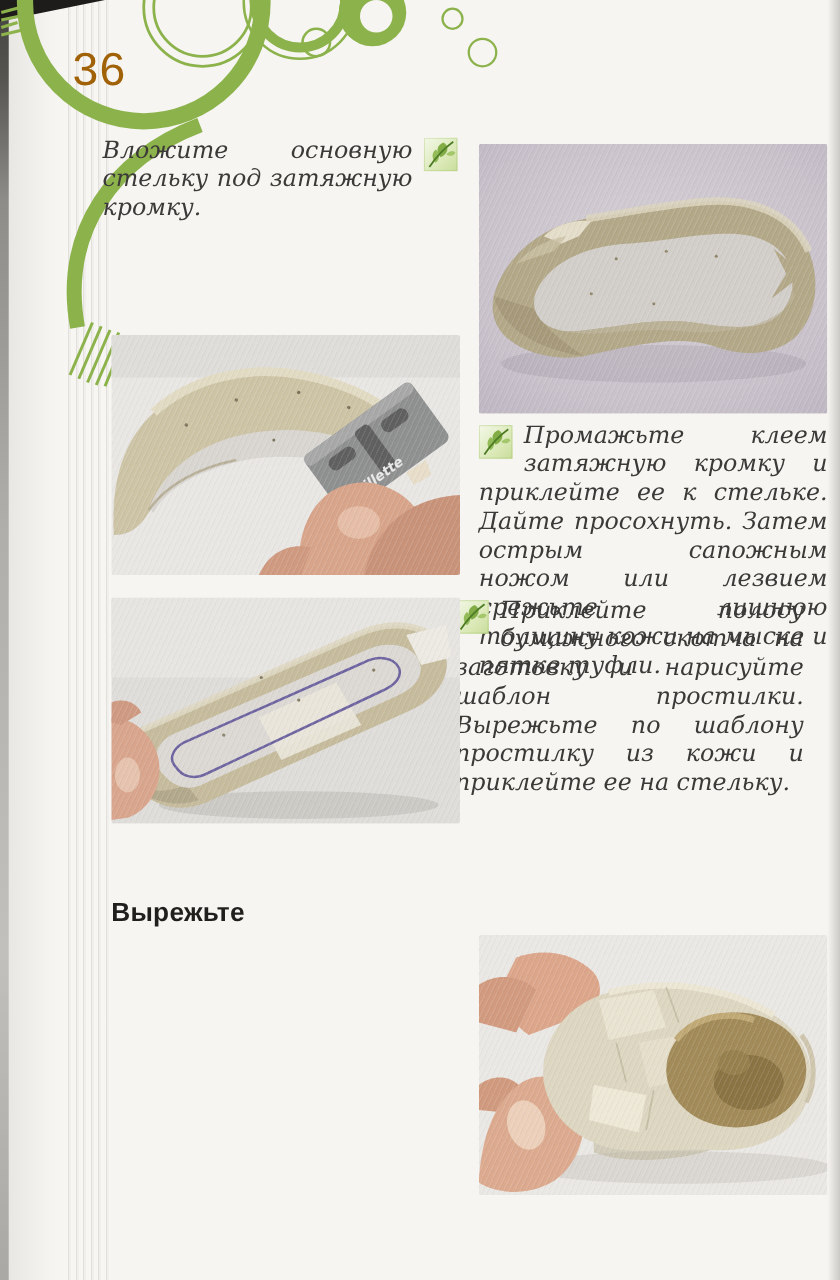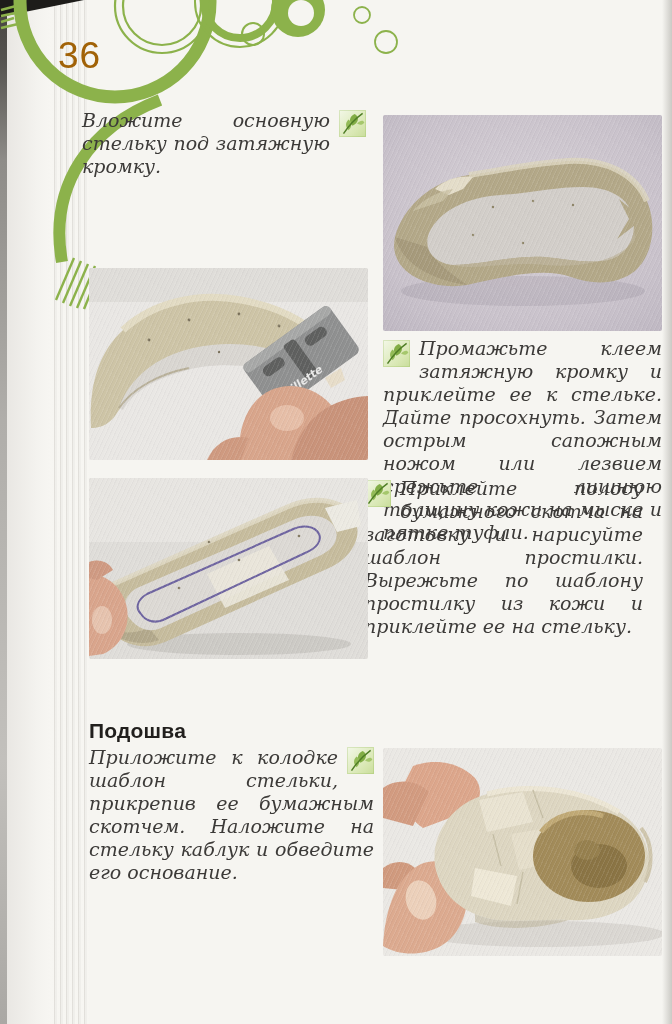--- a/index.html
+++ b/index.html
@@ -231,33 +231,22 @@
           <circle cx="150" cy="82" r="1.3"></circle>
         <circle cx="210" cy="58" r="1.3"></circle>
           <circle cx="120" cy="64" r="1.3"></circle>
       </g>
       <path d="M0 96 C18 96 34 110 38 130 C41 150 32 168 14 176 L0 178 Z" fill="#d9a58c"></path>
       <path d="M0 84 C10 80 20 84 24 92 L8 102 L0 100 Z" fill="#cf9a82"></path>
       <ellipse cx="13" cy="142" rx="10" ry="14" fill="#e6c3ae"></ellipse>
     </svg>
   </div>
 
-  <div class="section-heading">Подошва</div>
-
-  <div class="step p-sole">
-    <span class="leaf fr">
-      <svg viewBox="0 0 24 24">
-        <path d="M12 14 C8.5 10.5 9 5.5 14 3.5 C18.5 6 17.5 11.5 12 14 Z" fill="#82ad46"></path>
-        <path d="M8.5 18 C5.5 15 5.5 11 8.5 8.5 C12 11 11.5 15.5 8.5 18 Z" fill="#93bb58"></path>
-        <path d="M16 12 C19 9 21.5 9 22.5 11 C21 13.5 18 13.5 16 12 Z" fill="#a5c76c"></path>
-        <path d="M4 21 C8 15 14 8 21 3" stroke="#4f7d26" stroke-width="1.3" fill="none"></path>
-      </svg>
-    </span>
-    <p>Приложите к колодке шаблон стельки, прикрепив ее бумажным скотчем. Наложите на стельку каблук и обведите его основание.</p>
-  </div>
+  <div class="section-heading">Вырежьте</div>
+
 
   <div class="photo ph-last">
     <svg width="279" height="208" viewBox="0 0 279 208">
       <rect width="279" height="208" fill="#eae8e4"></rect>
       <ellipse cx="160" cy="186" rx="122" ry="13" fill="rgba(80,72,60,0.10)"></ellipse>
       <path d="M30 18 C52 10 76 14 92 30 C100 40 98 54 88 62 L40 80 C24 70 18 50 22 34 Z" fill="#dca68b"></path>
       <path d="M0 40 C14 30 34 32 46 44 L30 78 L0 70 Z" fill="#d29b80"></path>
       <path d="M0 120 C10 112 24 112 32 120 L20 142 L0 140 Z" fill="#d09a7e"></path>
       <path d="M0 198 C2 160 14 128 38 116 C58 108 76 118 82 138 C88 160 78 186 58 198 C40 208 16 208 0 198 Z" fill="#dcaa8f"></path>
       <ellipse cx="38" cy="152" rx="15" ry="20" fill="#ecd0ba" transform="rotate(-15 38 152)"></ellipse>

